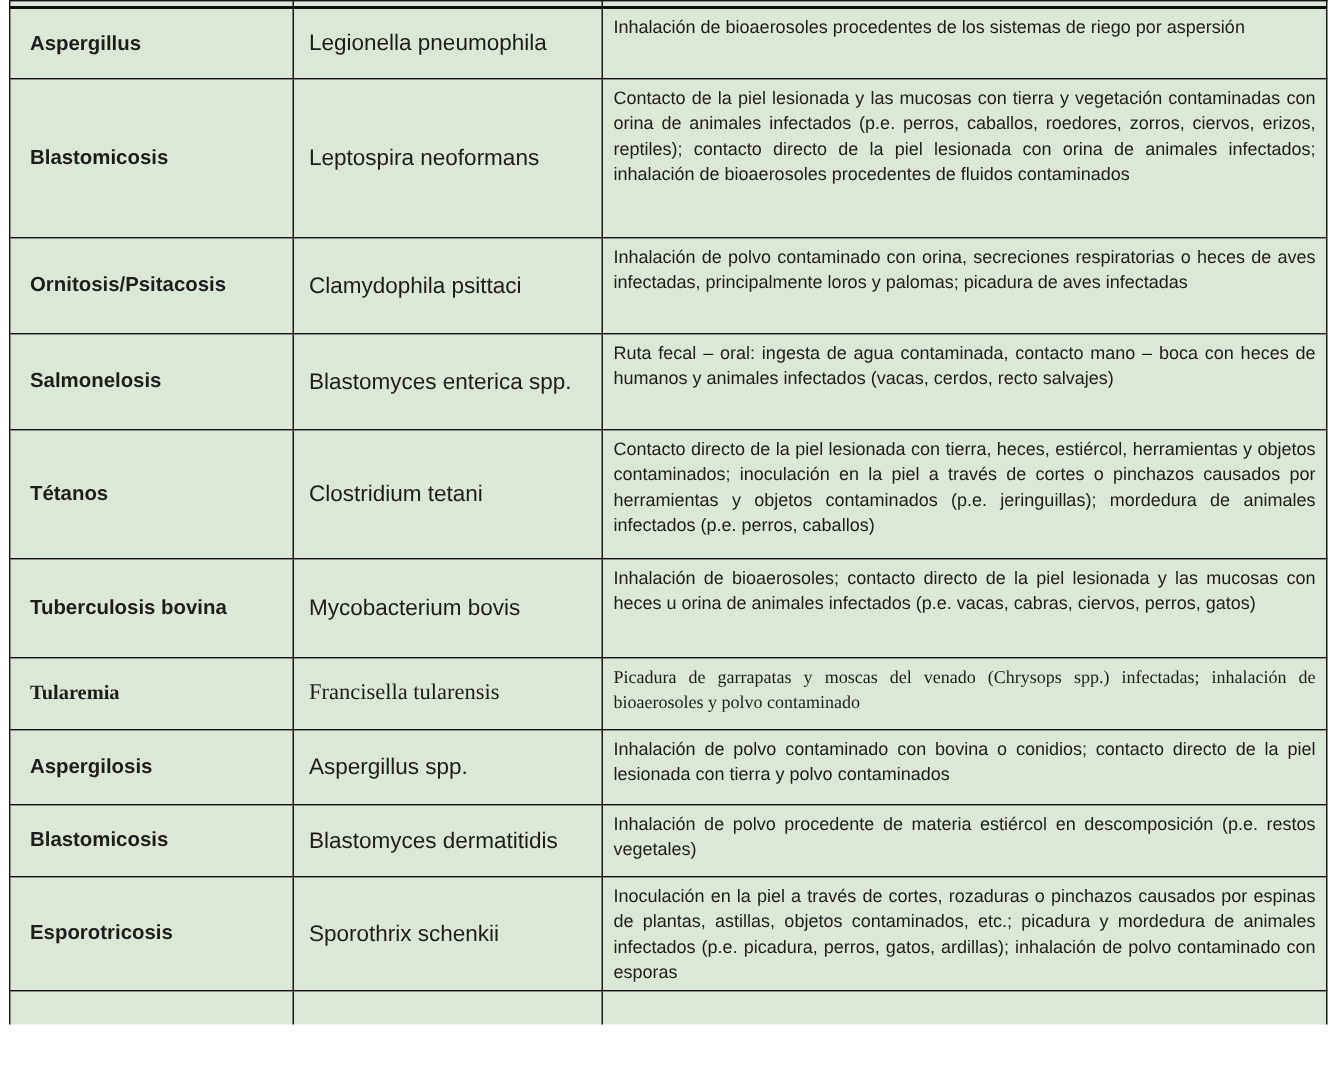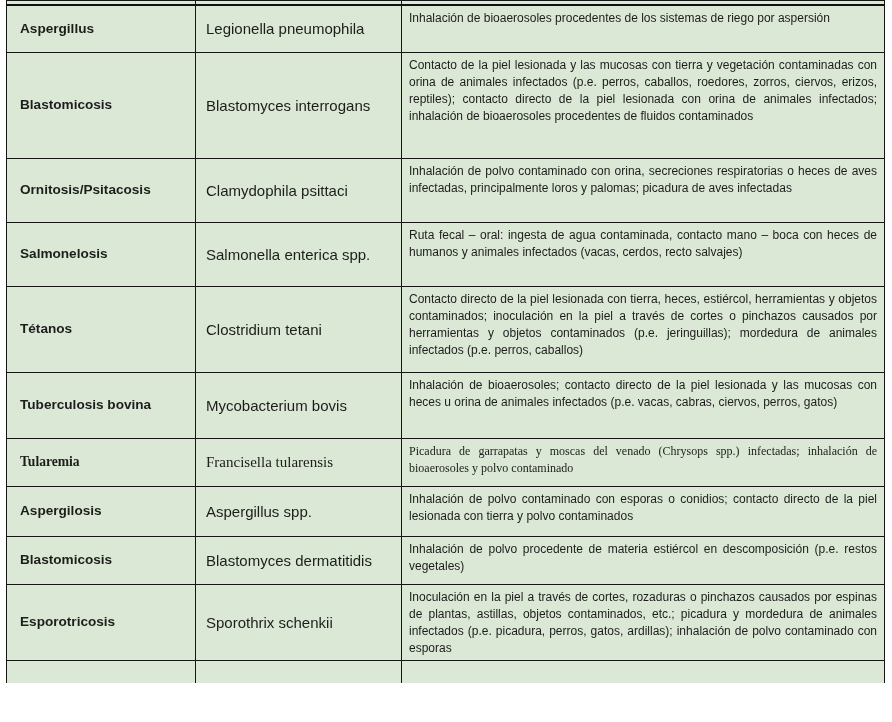--- a/index.html
+++ b/index.html
@@ -43,52 +43,52 @@
         <td></td>
         <td></td>
       </tr>
       <tr class="data-row" style="height: 47px;">
           <td class="disease">Aspergillus</td>
           <td class="pathogen"><span class="seg it">Legionella pneumophila</span></td>
           <td class="transmission"><span class="seg">Inhalación de bioaerosoles procedentes de los sistemas de riego por aspersión</span></td>
         </tr>
         <tr class="data-row" style="height: 106px;">
           <td class="disease">Blastomicosis</td>
-          <td class="pathogen"><span class="seg it">Blastomyces interrogans</span></td>
+          <td class="pathogen"><span class="seg it">Leptospira neoformans</span></td>
           <td class="transmission"><span class="seg">Contacto de la piel lesionada y las mucosas con tierra y vegetación contaminadas con orina de animales infectados (p.e. perros, caballos, roedores, zorros, ciervos, erizos, reptiles); contacto directo de la piel lesionada con orina de animales infectados; inhalación de bioaerosoles procedentes de fluidos contaminados</span></td>
         </tr>
         <tr class="data-row" style="height: 64px;">
           <td class="disease">Ornitosis/Psitacosis</td>
           <td class="pathogen"><span class="seg it">Clamydophila psittaci</span></td>
           <td class="transmission"><span class="seg">Inhalación de polvo contaminado con orina, secreciones respiratorias o heces de aves infectadas, principalmente loros y palomas; picadura de aves infectadas</span></td>
         </tr>
         <tr class="data-row" style="height: 64px;">
           <td class="disease">Salmonelosis</td>
-          <td class="pathogen"><span class="seg it">Salmonella enterica</span><span class="seg"> spp.</span></td>
+          <td class="pathogen"><span class="seg it">Blastomyces enterica</span><span class="seg"> spp.</span></td>
           <td class="transmission"><span class="seg">Ruta fecal – oral: ingesta de agua contaminada, contacto mano – boca con heces de humanos y animales infectados (vacas, cerdos, recto salvajes)</span></td>
         </tr>
         <tr class="data-row" style="height: 86px;">
           <td class="disease">Tétanos</td>
           <td class="pathogen"><span class="seg it">Clostridium tetani</span></td>
           <td class="transmission"><span class="seg">Contacto directo de la piel lesionada con tierra, heces, estiércol, herra­mientas y objetos contaminados; inoculación en la piel a través de cortes o pinchazos causados por herramientas y objetos contaminados (p.e. jeringuillas); mordedura de animales infectados (p.e. perros, caballos)</span></td>
         </tr>
         <tr class="data-row" style="height: 66px;">
           <td class="disease">Tuberculosis bovina</td>
           <td class="pathogen"><span class="seg it">Mycobacterium bovis</span></td>
           <td class="transmission"><span class="seg">Inhalación de bioaerosoles; contacto directo de la piel lesionada y las mucosas con heces u orina de animales infectados (p.e. vacas, cabras, ciervos, perros, gatos)</span></td>
         </tr>
         <tr class="data-row" style="height: 48px; font-family: Liberation Serif, serif;">
           <td class="disease">Tularemia</td>
           <td class="pathogen"><span class="seg">Francisella tularensis</span></td>
           <td class="transmission"><span class="seg">Picadura de garrapatas y moscas del venado (</span><span class="seg it">Chrysops spp.</span><span class="seg">) infecta­das; inhalación de bioaerosoles y polvo contaminado</span></td>
         </tr>
         <tr class="data-row" style="height: 50px;">
           <td class="disease">Aspergilosis</td>
           <td class="pathogen"><span class="seg it">Aspergillus</span><span class="seg"> spp.</span></td>
-          <td class="transmission"><span class="seg">Inhalación de polvo contaminado con esporas o conidios; contacto di­recto de la piel lesionada con tierra y polvo contaminados</span></td>
+          <td class="transmission"><span class="seg">Inhalación de polvo contaminado con bovina o conidios; contacto di­recto de la piel lesionada con tierra y polvo contaminados</span></td>
         </tr>
         <tr class="data-row" style="height: 48px;">
           <td class="disease">Blastomicosis</td>
           <td class="pathogen"><span class="seg it">Blastomyces dermatitidis</span></td>
           <td class="transmission"><span class="seg">Inhalación de polvo procedente de materia estiércol en descomposición (p.e. restos vegetales)</span></td>
         </tr>
         <tr class="data-row" style="height: 74px;">
           <td class="disease">Esporotricosis</td>
           <td class="pathogen"><span class="seg it">Sporothrix schenkii</span></td>
           <td class="transmission"><span class="seg">Inoculación en la piel a través de cortes, rozaduras o pinchazos causa­dos por espinas de plantas, astillas, objetos contaminados, etc.; pica­dura y mordedura de animales infectados (p.e. picadura, perros, gatos, ardillas); inhalación de polvo contaminado con esporas</span></td>

